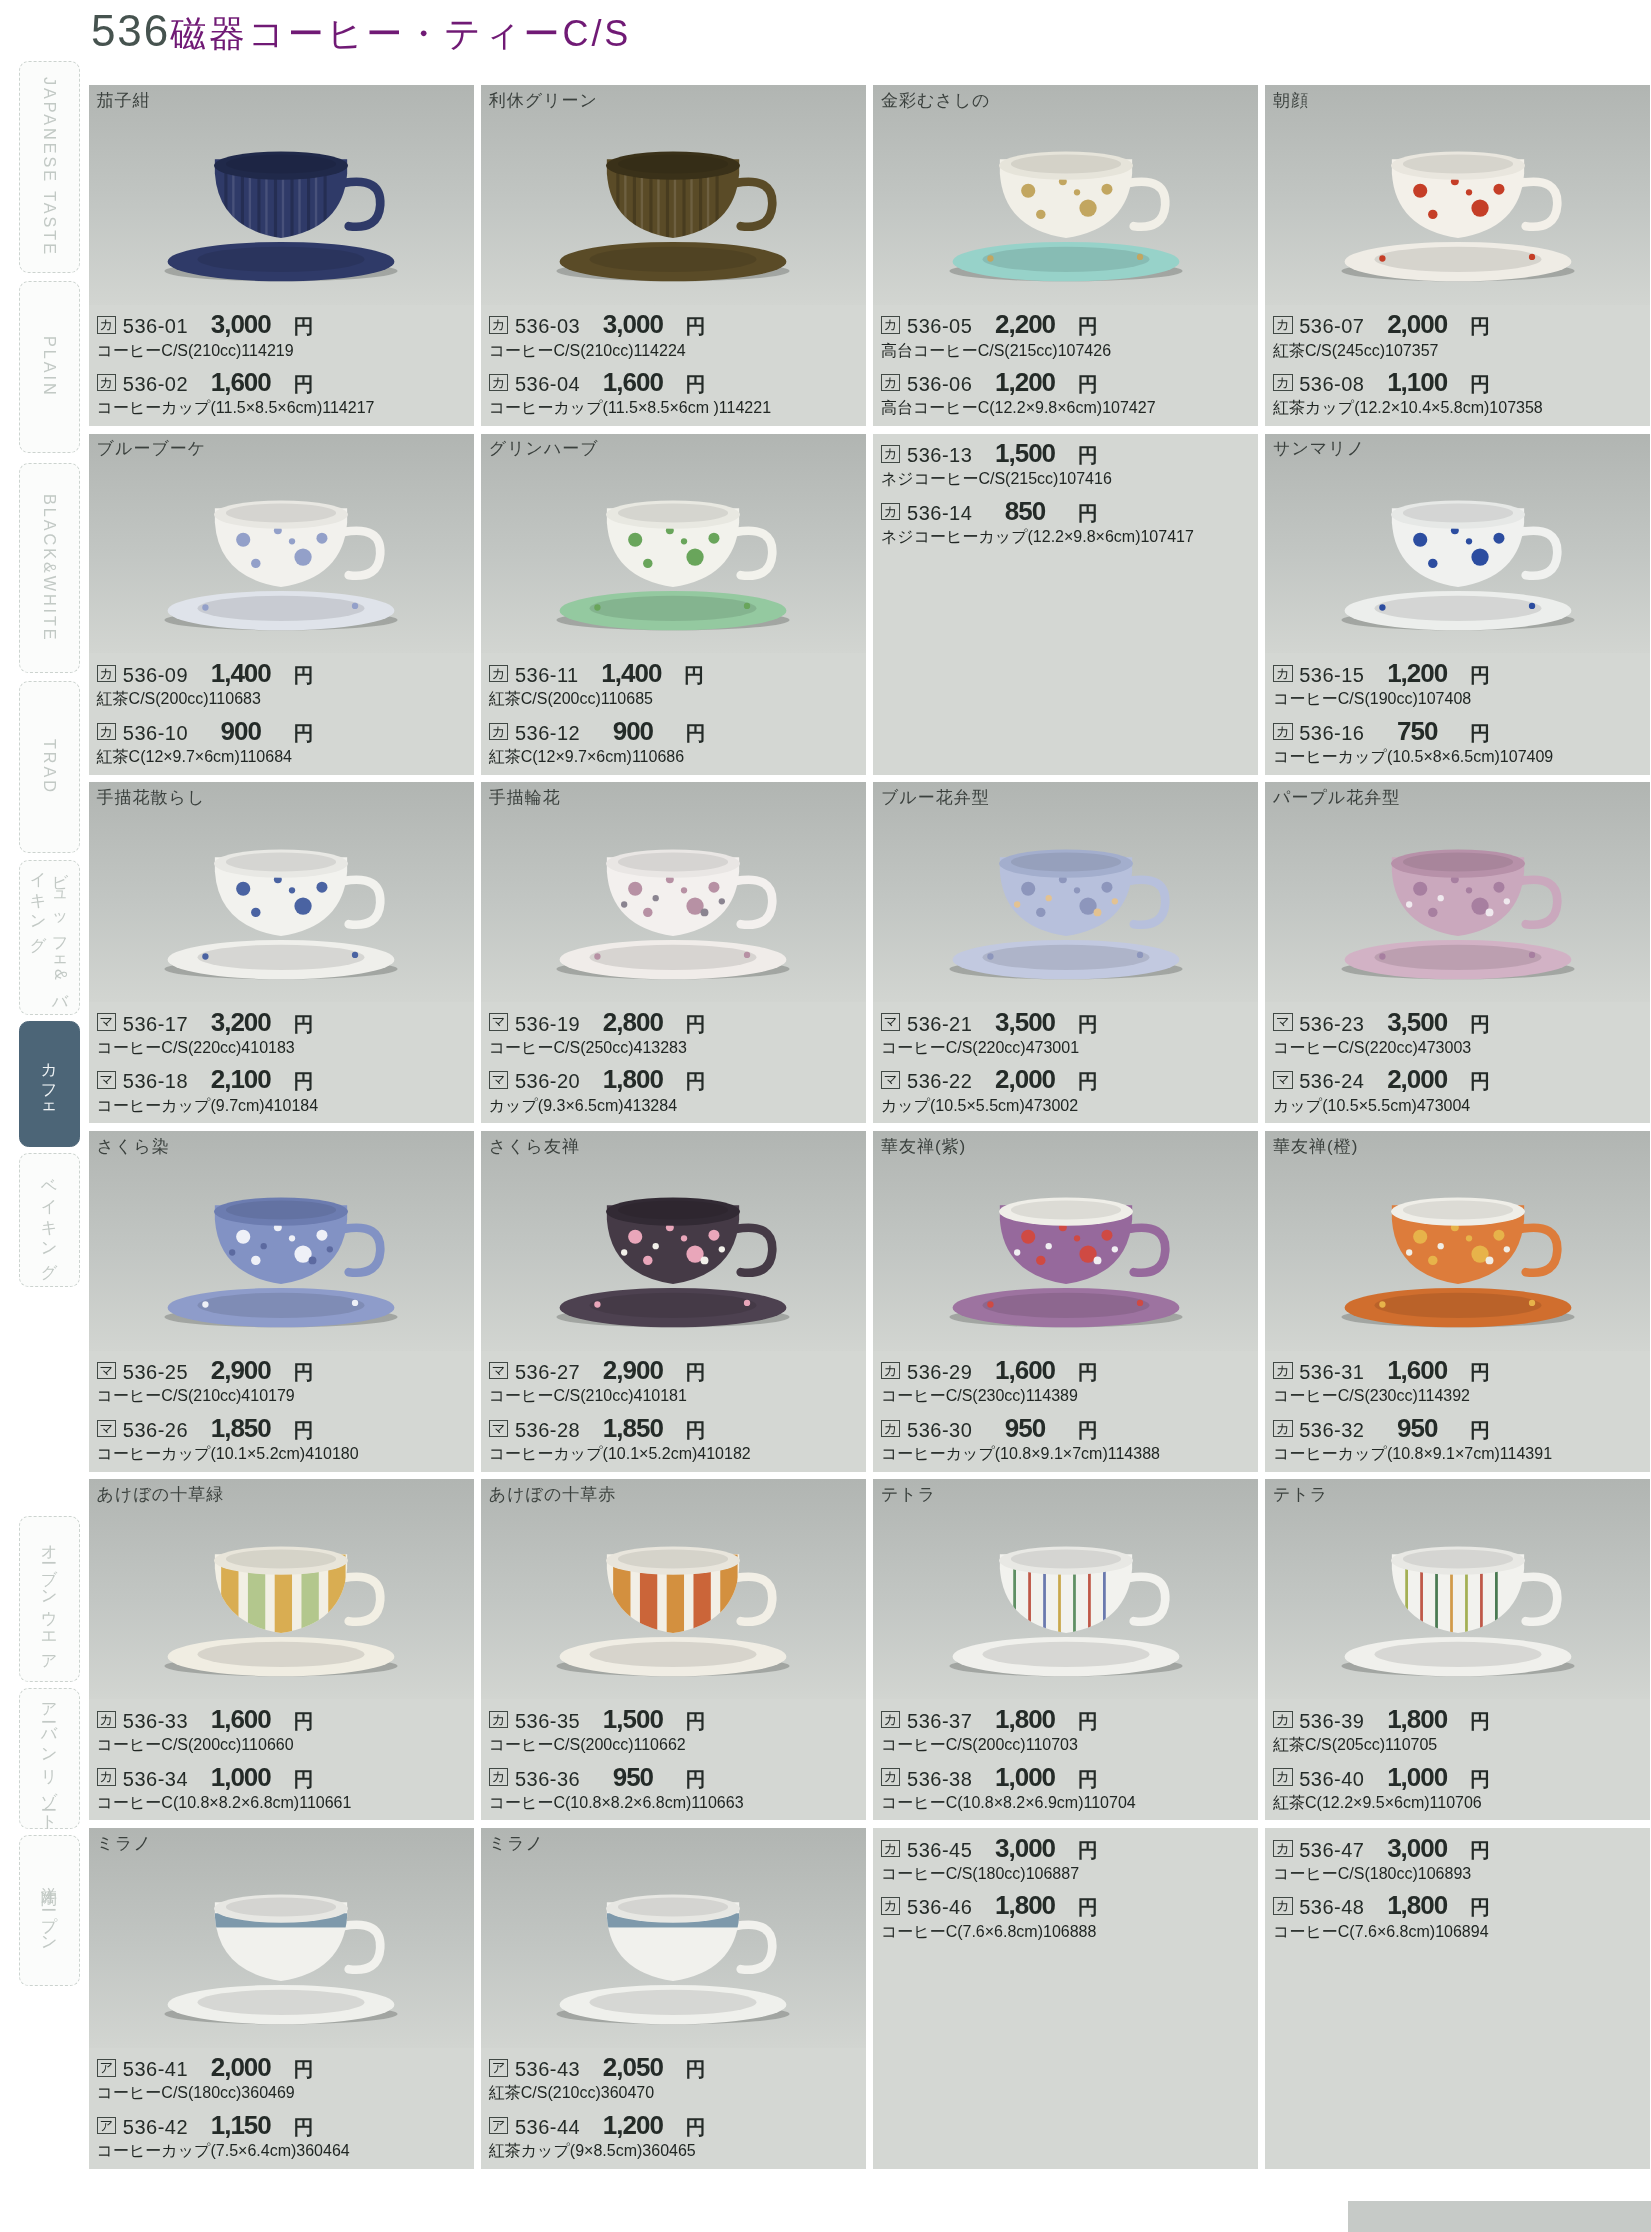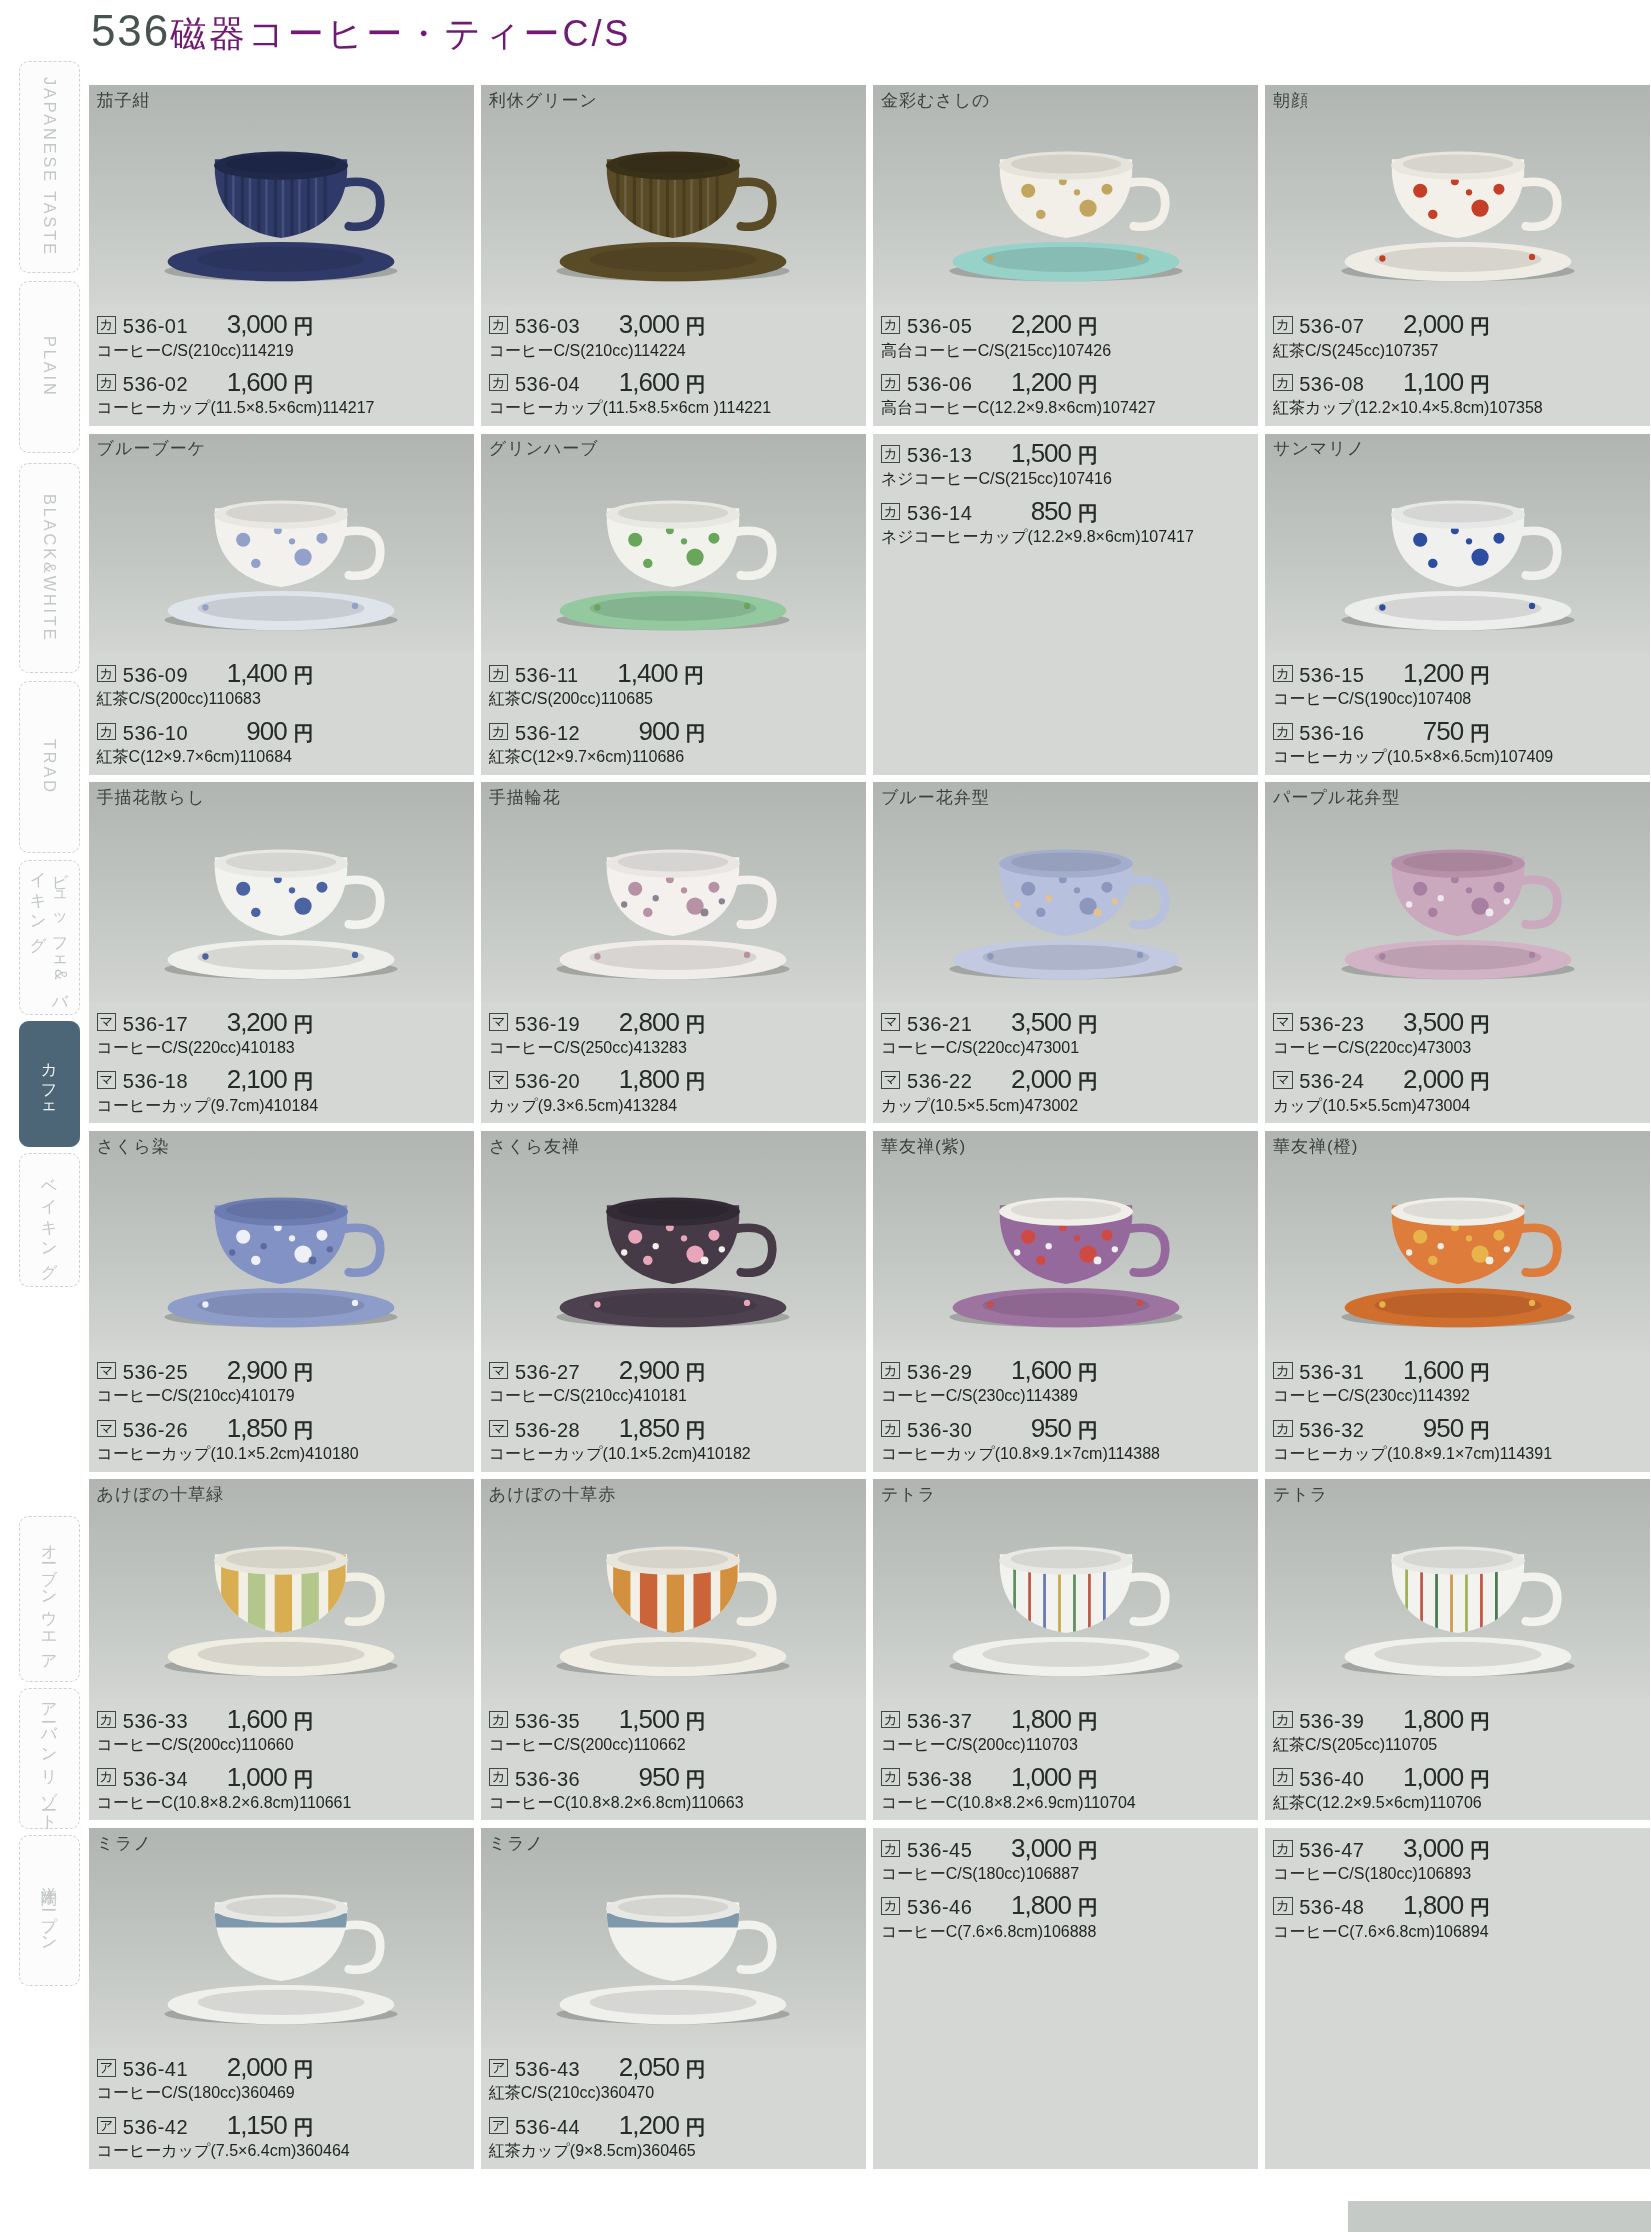--- a/index.html
+++ b/index.html
@@ -45,21 +45,21 @@
   .ptitle{position:absolute;left:7.6px;top:3.8px;font-size:17px;color:#3a403d;z-index:2;letter-spacing:1px;}
   .cupart{position:absolute;left:50%;top:13.4px;transform:translateX(-50%);width:315px;height:206px;}
   .info{flex:1;background:#d4d7d3;padding:5.7px 7.6px 0 7.6px;}
   .entry{margin-bottom:6.7px;}
   .l1{display:flex;align-items:baseline;gap:6.7px;line-height:1.12;color:#242b28;}
   .pfx{
     align-self:center;border:1.4px solid #404844;color:#242b28;
     font-size:13.4px;line-height:1;padding:1px 1.9px;flex:none;
   }
   .code{font-size:20px;letter-spacing:0.5px;flex:none;}
-  .price{font-size:26px;font-weight:normal;width:92px;text-align:right;letter-spacing:-1px;flex:none;}
+  .price{font-size:26px;font-weight:bold;width:92px;text-align:center;letter-spacing:-1px;flex:none;}
   .yen{font-size:20px;font-weight:bold;flex:none;}
   .l2{font-size:16px;color:#202623;margin-top:1px;white-space:nowrap;}
   .bottom-strip{position:absolute;right:0;bottom:0;width:304px;height:32px;background:#c6cac7;}
 </style>
 </head>
 <body>
 
 <div class="hdr">
   <div class="page-num">536</div>
   <div class="page-title">磁器コーヒー・ティーC/S</div>

